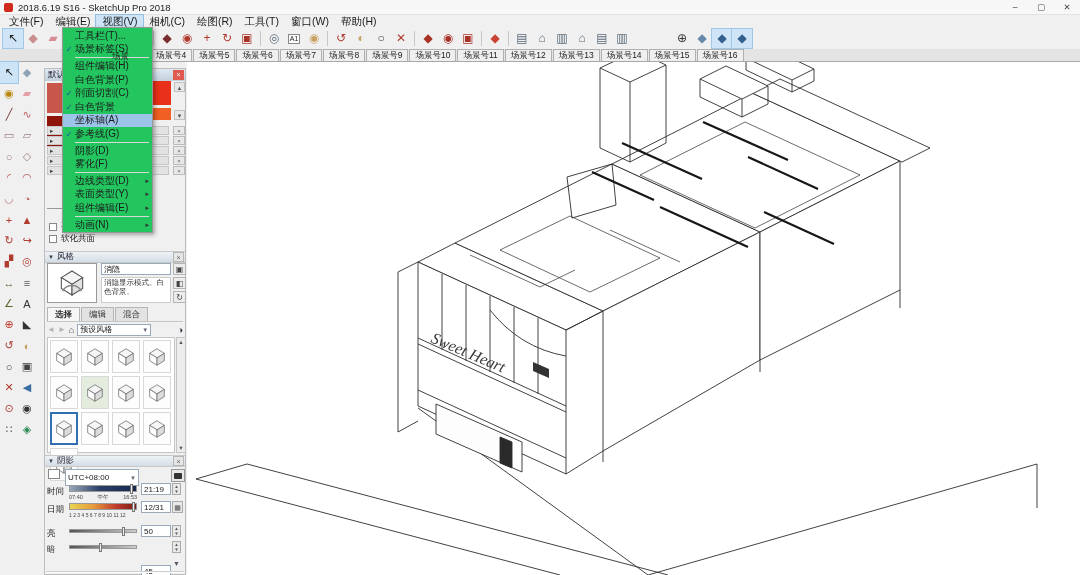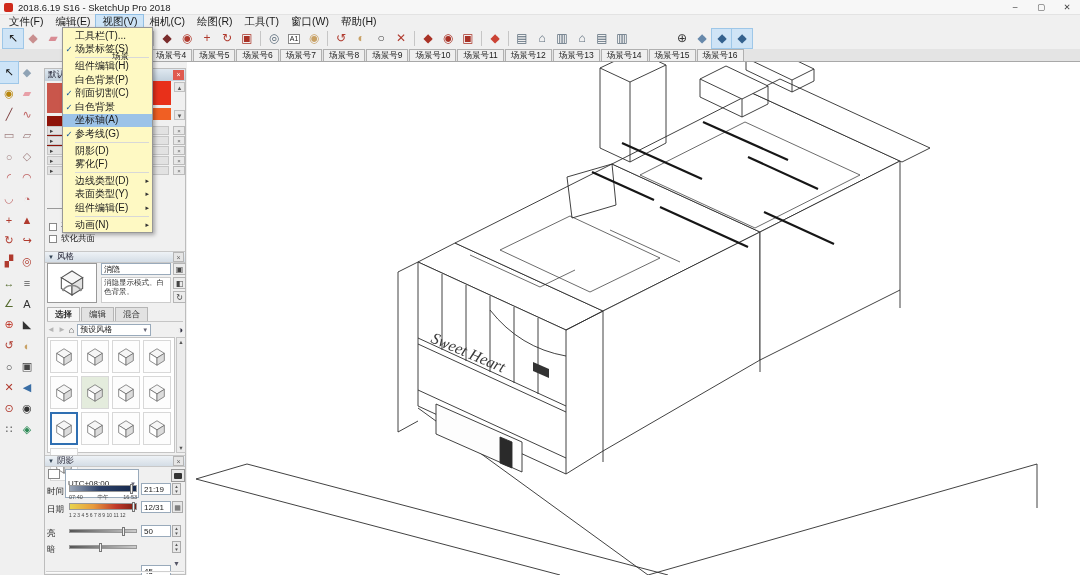--- a/index.html
+++ b/index.html
@@ -62,36 +62,36 @@
   .mixbtn{margin-left:auto;font-size:9px;color:#334}
   .sgrid{position:absolute;left:2px;top:268px;width:128px;height:116px;background:#fff;border:1px solid #c5c5c5;display:flex;flex-wrap:wrap;align-content:flex-start;padding:2px 0 0 2px;gap:3px}
   .thumb{width:28px;height:33px;background:#fdfdfd;border:1px solid #d8d8d8;display:flex;align-items:center;justify-content:center}
   .thumb.sel{border:2px solid #2f6fb2}
   .thumb.green{background:#e4ecdd}
   .sscroll{position:absolute;left:131px;top:268px;width:10px;height:116px;background:#ececec;border:1px solid #c5c5c5;font-size:5.5px;color:#555;text-align:center}
   .sscroll .up{position:absolute;top:1px;left:0;right:0}
   .sscroll .dn{position:absolute;bottom:1px;left:0;right:0}
   .shadowbox{width:12px;height:10px;background:#fff;border:1px solid #888;position:relative}
   .shadowbox:after{content:"";position:absolute;left:3px;top:3px;width:11px;height:9px;background:#b9c2cc;z-index:-1}
-  .combo{position:absolute;left:20px;width:74px;height:29px;background:#fff;border:1px solid #9ab;font-size:8px;display:flex;align-items:center;padding:0 2px}
+  .combo{position:absolute;left:20px;width:74px;height:17px;background:#fff;border:1px solid #9ab;font-size:8px;display:flex;align-items:center;padding:0 2px}
   .combo .cv{margin-left:auto;font-size:6px;color:#667}
   .dispbtn{position:absolute;left:126px;width:14px;height:13px;border:1px solid #999;background:#e8e8e8;display:flex;align-items:center;justify-content:center}
   .dispbtn .scr{width:8px;height:6px;background:#333;border-radius:1px}
   .srow-label{position:absolute;left:2px;font-size:8.5px;color:#222}
   .track{position:absolute;left:24px;width:68px;height:7px;border:1px solid #999}
   .track .th{position:absolute;top:-2px;width:3px;height:10px;background:#f2f2f2;border:1px solid #777}
   .ticklabels{position:absolute;left:24px;width:68px;display:flex;justify-content:space-between;font-size:5.5px;color:#444}
   .val{position:absolute;left:96px;width:30px;height:12px;background:#fff;border:1px solid #9ab;font-size:8px;line-height:11px;padding-left:2px}
   .spin{position:absolute;left:127px;width:9px;height:12px;border:1px solid #aaa;background:#e8e8e8;font-size:4.5px;line-height:5px;text-align:center;color:#555}
   .calbtn{position:absolute;left:127px;width:11px;height:12px;border:1px solid #aaa;background:#e8e8e8;font-size:7px;line-height:11px;text-align:center;color:#555}
   .flat-track{position:absolute;left:24px;width:68px;height:4px;background:linear-gradient(to right,#555,#ccc);border:1px solid #999}
   .panel-bottom-white{position:absolute;left:1px;right:1px;top:502px;bottom:1px;background:#fbfbfb;border-top:1px solid #cfcfcf}
   .collapse-cv{position:absolute;left:128px;font-size:7px;color:#556}
   
-  .dropdown{position:absolute;left:62px;top:27px;width:89px;background:#fef9c3;border:1px solid #979797;box-shadow:2px 2px 4px rgba(0,0,0,.3);z-index:50;padding:1px 0}
+  .dropdown{position:absolute;left:62px;top:27px;width:89px;background:#22c55e;border:1px solid #979797;box-shadow:2px 2px 4px rgba(0,0,0,.3);z-index:50;padding:1px 0}
   .dmi{height:13.6px;display:flex;align-items:center;font-size:10px;white-space:nowrap;position:relative;color:#1c1c1c}
   .dmi .chkc{width:12px;text-align:center;font-size:8.5px;color:#1a5c9e;flex:none}
   .dmi.hl{background:#9cc3e8}
   .dmi .sub{position:absolute;right:3px;font-size:7px;color:#333}
   .dsep{height:1px;background:#d8d8d8;margin:1px 3px 1px 12px}
   
   .viewport{position:absolute;left:187px;top:62px;right:0;bottom:0;background:#fff}
   .viewport svg{display:block;width:100%;height:100%}
 </style>
 </head>

